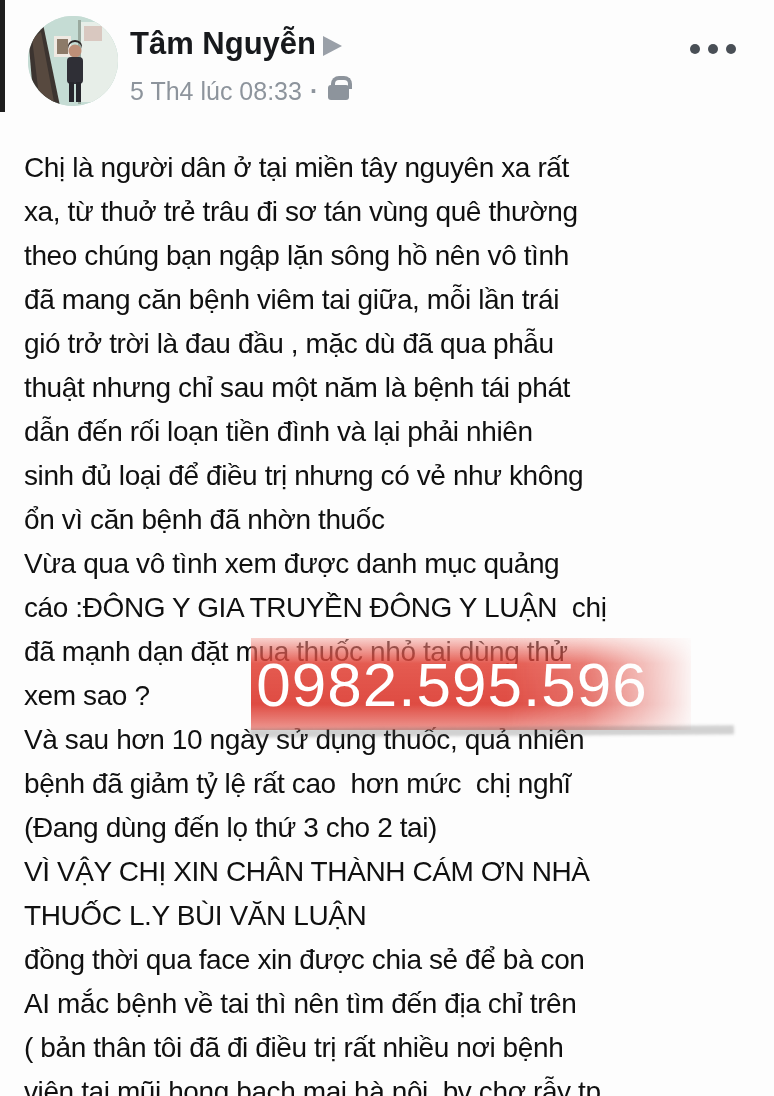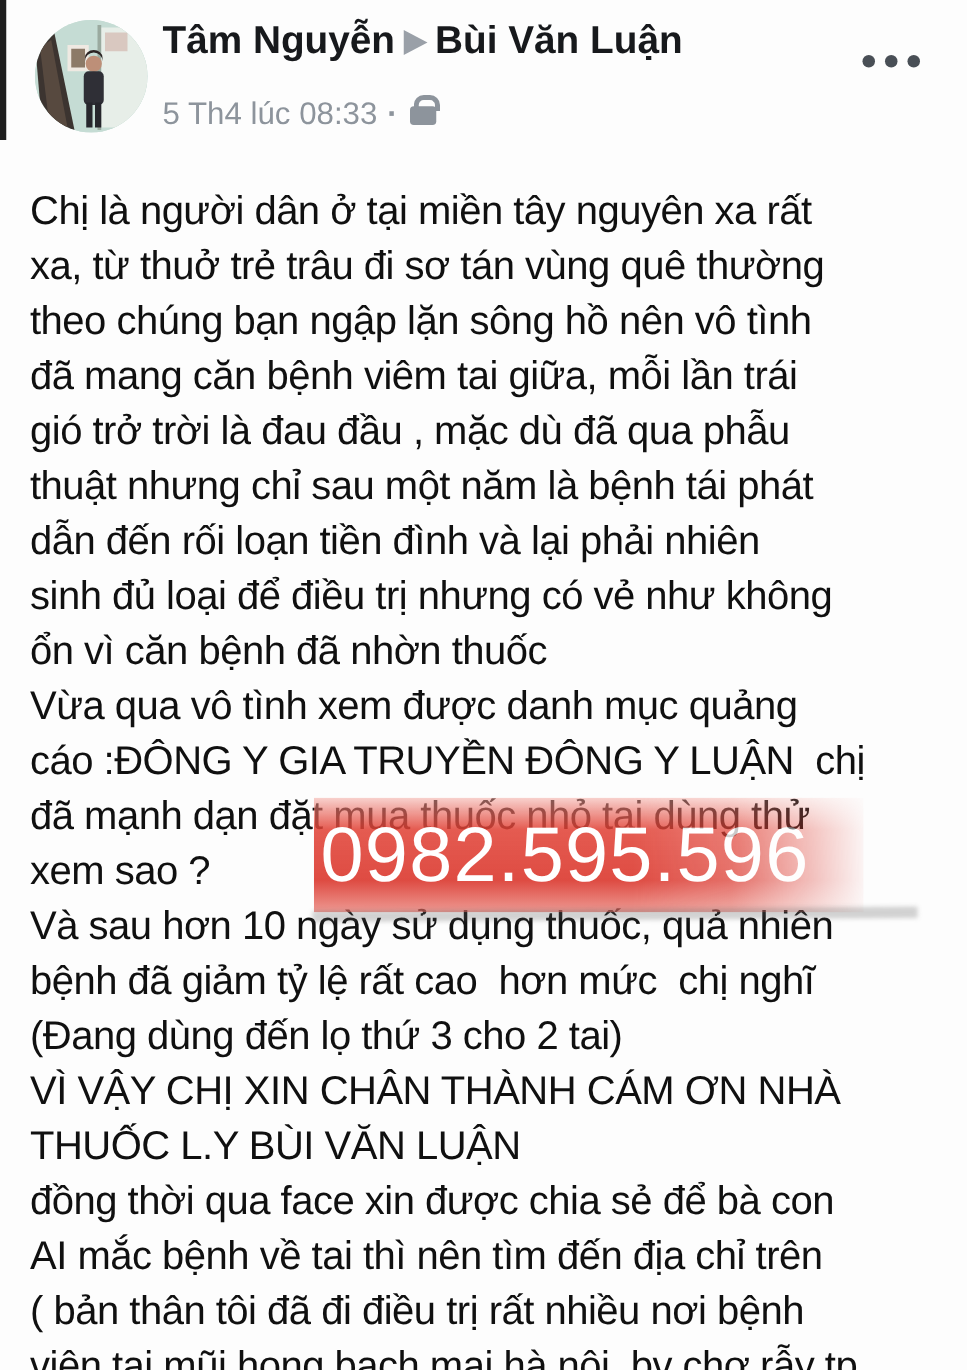--- a/index.html
+++ b/index.html
@@ -28,21 +28,21 @@
     left: 28px; top: 16px;
     width: 90px; height: 90px;
     border-radius: 50%;
     overflow: hidden;
     background: #c5dcd4;
   }
   .avatar svg { display: block; }
 
   .title-row {
     position: absolute;
-    left: 130px; top: 14px;
+    left: 130px; top: 26px;
     display: flex;
     align-items: center;
     gap: 4px;
     font-size: 31px;
     font-weight: 700;
     color: #17191c;
     white-space: nowrap;
   }
   .share-arrow { display: inline-flex; align-items: center; padding-top: 3px; }
 
@@ -93,21 +93,21 @@
   
   .post-text {
     position: absolute;
     left: 24px; top: 146px;
     width: 744px;
     color: #101010;
   }
   .post-line {
     height: 44px;
     line-height: 44px;
-    font-size: 32px;
+    font-size: 28px;
     letter-spacing: -0.4px;
     white-space: pre;
   }
 
   
   .watermark {
     position: absolute;
     left: 251px; top: 638px;
     width: 440px; height: 92px;
     background: linear-gradient(to bottom,
@@ -162,21 +162,20 @@
     </svg>
   </div>
 
   <div class="title-row">
     <span>Tâm Nguyễn</span>
     <span class="share-arrow">
       <svg width="24" height="26" viewBox="0 0 24 26">
           <path d="M3 3 L22 13 L3 23 Z" fill="#9aa0a8"></path>
         </svg>
     </span>
-    <span>Bùi Văn Luận</span>
   </div>
 
   <div class="meta-row">
     <span>5 Th4 lúc 08:33</span>
     <span class="meta-dot">·</span>
     <span class="lock"></span>
   </div>
 
   <div class="menu" title="">
     <i></i>

